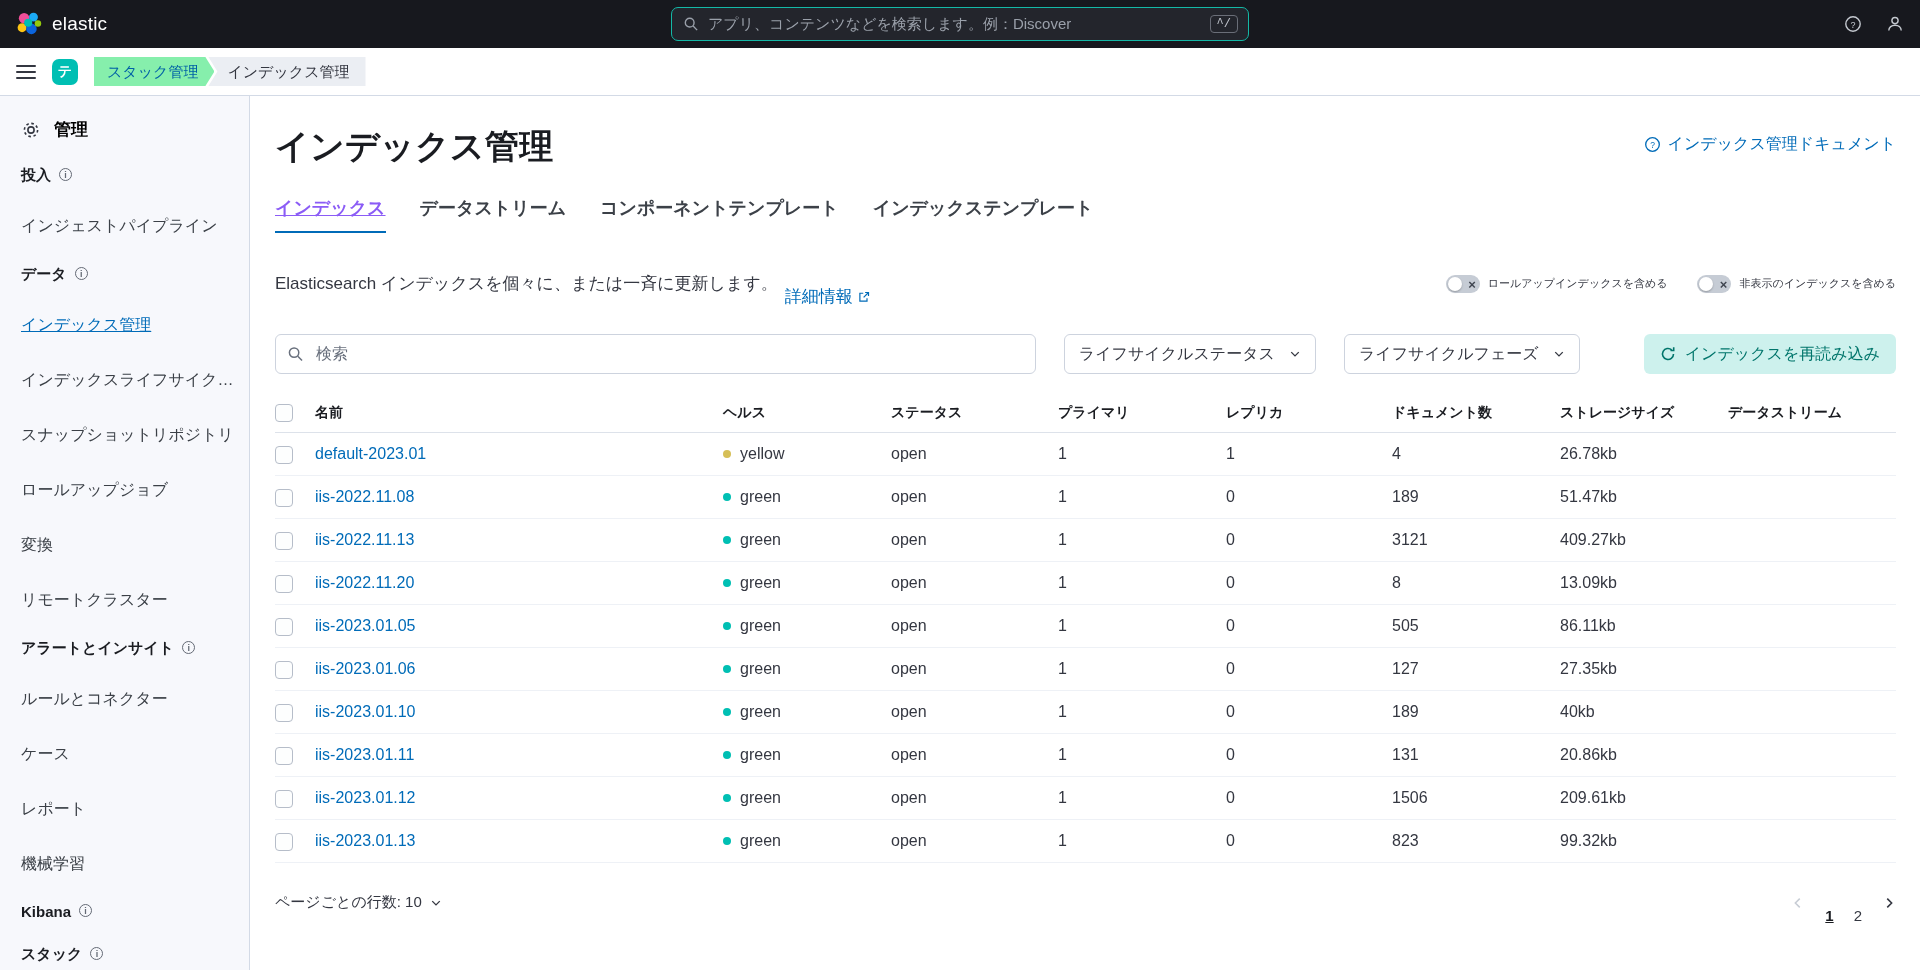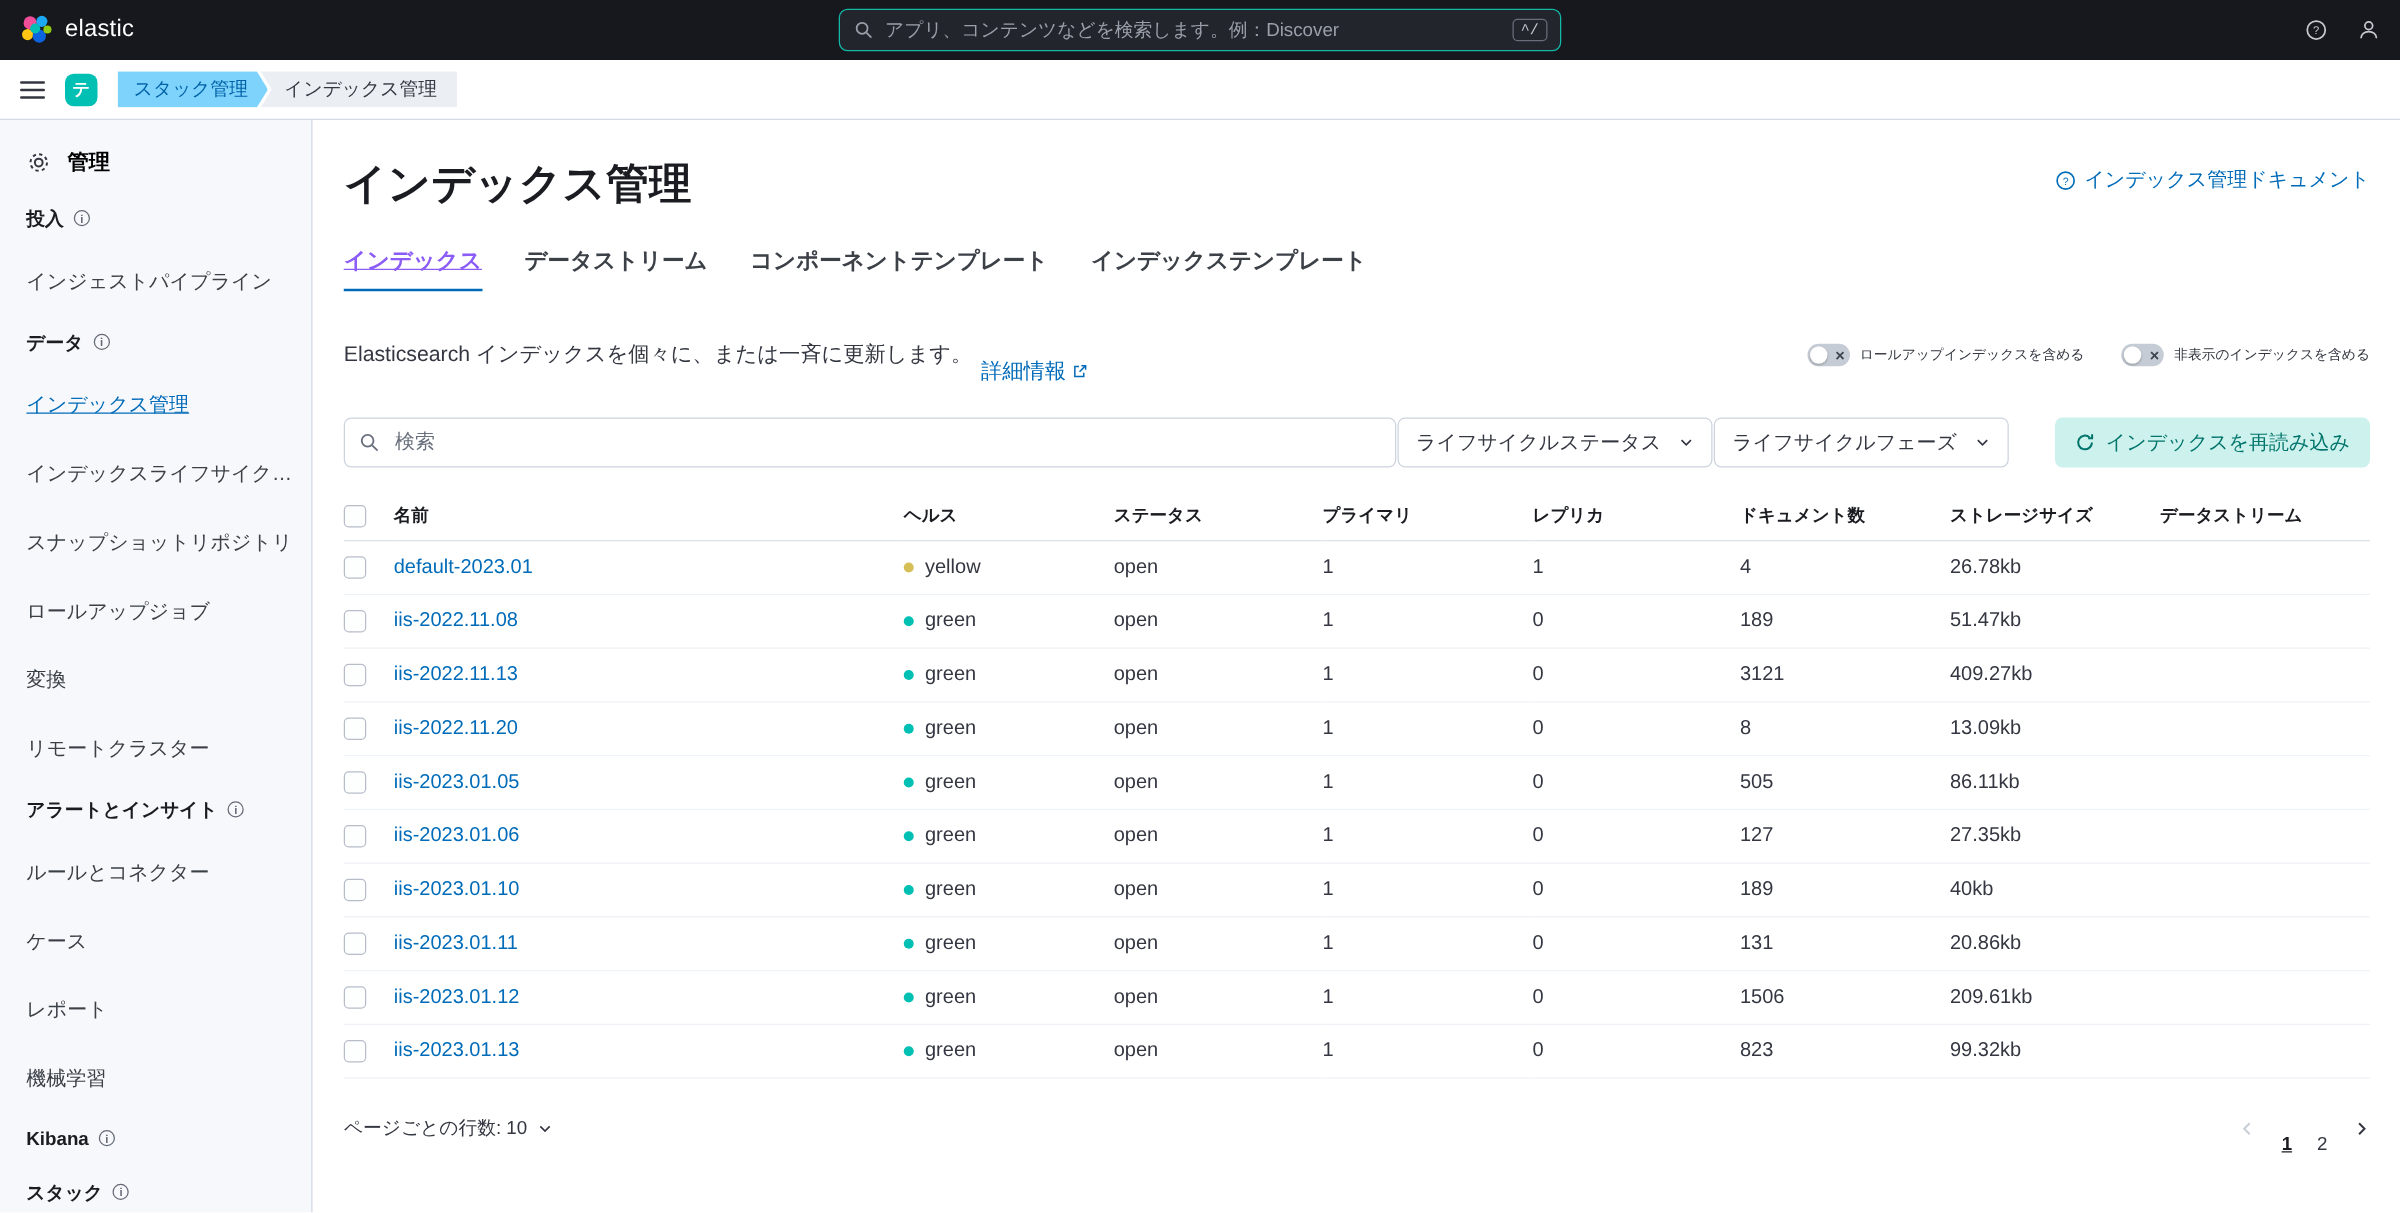--- a/index.html
+++ b/index.html
@@ -17,21 +17,21 @@
   .top-right { margin-left: auto; display: flex; align-items: center; gap: 24px; color: #c5c9d0; }
   .hicon { display: inline-flex; cursor: pointer; }
 
   
   .crumb-bar { display: flex; align-items: center; height: 48px; background: #fff; border-bottom: 1px solid #d3dae6; padding: 0 16px; gap: 16px; }
   .hamburger { display: flex; flex-direction: column; gap: 4px; width: 20px; cursor: pointer; }
   .hamburger span { height: 2px; background: #343741; border-radius: 1px; }
   .space-badge { width: 26px; height: 26px; border-radius: 7px; background: #00bfb3; color: #fff; font-size: 14px; font-weight: 600; display: flex; align-items: center; justify-content: center; cursor: pointer; flex: none; }
   .crumbs { display: flex; align-items: center; }
   .crumb { font-size: 15px; line-height: 1; padding: 7px 16px 7px 13px; white-space: nowrap; }
-  .crumb.first { background: #7dd3fc; color: #0061a6; clip-path: polygon(0 0, calc(100% - 9px) 0, 100% 50%, calc(100% - 9px) 100%, 0 100%); cursor: pointer; }
+  .crumb.first { background: #86efac; color: #0061a6; clip-path: polygon(0 0, calc(100% - 9px) 0, 100% 50%, calc(100% - 9px) 100%, 0 100%); cursor: pointer; }
   .crumb.last { background: #ebeef3; color: #343741; clip-path: polygon(0 0, 100% 0, 100% 100%, 0 100%, 9px 50%); margin-left: -6px; padding-left: 19px; }
 
   
   .layout { display: flex; height: 874px; }
 
   
   .sidebar { width: 250px; flex: none; background: #f7f8fc; border-right: 1px solid #d3dae6; padding: 22px 14px 0 21px; overflow: hidden; }
   .side-head { display: flex; align-items: center; gap: 13px; margin-bottom: 6px; }
   .side-title { font-size: 17px; font-weight: 700; color: #000000; }
   .side-section { margin-top: 25px; }
@@ -53,21 +53,21 @@
   .desc-row { display: flex; justify-content: space-between; align-items: center; margin-top: 26px; }
   .desc-left { font-size: 17px; color: #343741; display: flex; align-items: center; gap: 7px; white-space: nowrap; }
   .details-link { color: #006bb8; display: inline-flex; align-items: center; gap: 5px; font-size: 17px; }
   .toggles { display: flex; align-items: center; gap: 30px; }
   .toggle-group { display: flex; align-items: center; gap: 8px; cursor: pointer; white-space: nowrap; }
   .switch { position: relative; width: 34px; height: 18px; border-radius: 9px; background: #c6ccd5; flex: none; }
   .knob { position: absolute; left: 2px; top: 2px; width: 14px; height: 14px; border-radius: 50%; background: #fff; box-shadow: 0 1px 2px rgba(0,0,0,.25); }
   .x-mark { position: absolute; right: 4px; top: 50%; transform: translateY(-50%); font-size: 13px; line-height: 1; color: #3f4550; font-weight: 700; }
   .toggle-label { font-size: 11px; color: #343741; }
 
-  .controls-row { display: flex; align-items: center; gap: 1px; margin-top: 26px; }
+  .controls-row { display: flex; align-items: center; gap: 28px; margin-top: 26px; }
   .search-wrap { flex: 1; position: relative; }
   .search-wrap .sicon { position: absolute; left: 13px; top: 50%; transform: translateY(-50%); color: #69707d; display: inline-flex; }
   .search-input { width: 100%; height: 40px; border: 1px solid #cdd3de; border-radius: 6px; font-size: 16px; padding: 0 12px 0 40px; color: #343741; font-family: inherit; background: #fff; outline: none; }
   .search-input::placeholder { color: #69707d; }
   .filter-select { height: 40px; display: flex; align-items: center; gap: 14px; padding: 0 14px; border: 1px solid #cdd3de; border-radius: 6px; font-size: 16px; color: #343741; cursor: pointer; background: #fff; white-space: nowrap; }
   .reload-btn { height: 40px; margin-left: 36px; display: flex; align-items: center; gap: 9px; padding: 0 16px; background: #cdf1ed; color: #00756b; border: none; border-radius: 6px; font-size: 16px; font-family: inherit; cursor: pointer; white-space: nowrap; }
 
   
   table { width: 100%; border-collapse: collapse; margin-top: 24px; }
   thead th { text-align: left; font-size: 14px; font-weight: 700; color: #1a1c21; padding: 6px 8px 10px 0; border-bottom: 1px solid #dde2ea; cursor: pointer; white-space: nowrap; }

